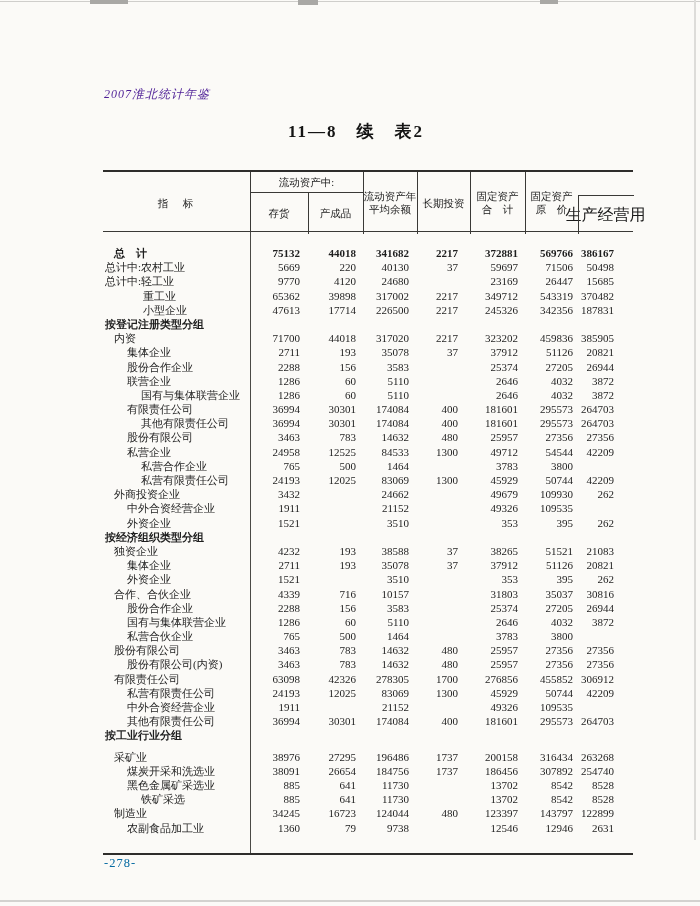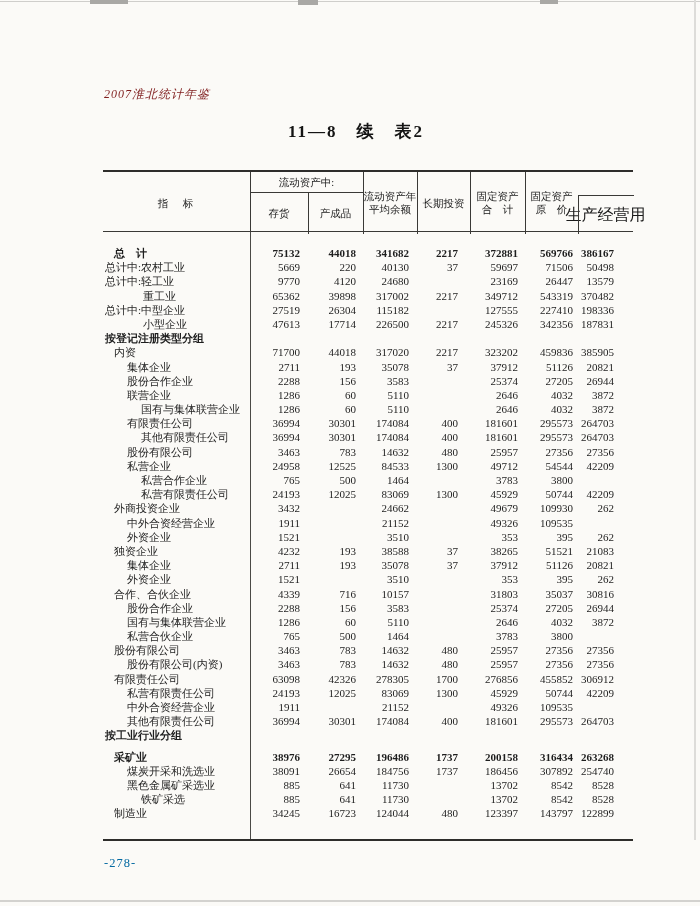--- a/index.html
+++ b/index.html
@@ -16,21 +16,21 @@
   .scan-line-top { position:absolute; left:0; top:1px; width:700px; height:1px; background:#cfcecb; }
   .scan-mark { position:absolute; background:#a9a8a5; }
   .m1 { left:90px; top:0; width:38px; height:4px; }
   .m2 { left:298px; top:0; width:20px; height:5px; }
   .m3 { left:540px; top:0; width:18px; height:4px; }
   .scan-line-right { position:absolute; left:694px; top:0; width:2px; height:840px; background:#dddcd9; }
   .scan-line-bottom { position:absolute; left:0; top:900px; width:700px; height:2px; background:#d3d2cf; }
 
   .running-header {
     position:absolute; left:104px; top:86px;
-    font-size:12px; font-style:italic; letter-spacing:1px; color:#7f1d1d;
+    font-size:12px; font-style:italic; letter-spacing:1px; color:#4c1d95;
   }
   .page-title {
     position:absolute; left:0; top:120px; width:712px;
     text-align:center; font-size:17px; font-weight:bold; letter-spacing:2px; color:#141414;
   }
   .page-number {
     position:absolute; left:104px; top:856px;
     font-size:12.5px; letter-spacing:1px; color:#0369a1;
   }
 
@@ -83,21 +83,21 @@
   .c4 { width:53px; padding-right:12px; }
   .c5 { width:55px; padding-right:7px; }
   .c6 { width:53px; padding-right:5px; }
   .c7 { width:55px; padding-right:19px; }
   .ind0 { padding-left:2px; }
   .ind1 { padding-left:11px; }
   .ind2 { padding-left:24px; }
   .ind3 { padding-left:38px; }
   .ind4 { padding-left:40px; }
   .bold { font-weight:bold; }
-  .gap  { margin-top:7px;font-weight:bold; }
+  .gap  { margin-top:7px; }
 </style>
 </head>
 <body>
 
 <div class="scan-line-top"></div>
 <div class="scan-mark m1"></div>
 <div class="scan-mark m2"></div>
 <div class="scan-mark m3"></div>
 <div class="scan-line-right"></div>
 <div class="scan-line-bottom"></div>
@@ -159,43 +159,33 @@
         <div class="cell num c7">50498</div>
       </div>
       <div class="trow">
         <div class="cell label ind0">总计中:轻工业</div>
         <div class="cell num c1">9770</div>
         <div class="cell num c2">4120</div>
         <div class="cell num c3">24680</div>
         <div class="cell num c4"></div>
         <div class="cell num c5">23169</div>
         <div class="cell num c6">26447</div>
-        <div class="cell num c7">13579</div>
+        <div class="cell num c7">15685</div>
       </div>
       <div class="trow">
         <div class="cell label ind4">重工业</div>
         <div class="cell num c1">65362</div>
         <div class="cell num c2">39898</div>
         <div class="cell num c3">317002</div>
         <div class="cell num c4">2217</div>
         <div class="cell num c5">349712</div>
         <div class="cell num c6">543319</div>
         <div class="cell num c7">370482</div>
       </div>
       <div class="trow">
-        <div class="cell label ind0">总计中:中型企业</div>
-        <div class="cell num c1">27519</div>
-        <div class="cell num c2">26304</div>
-        <div class="cell num c3">115182</div>
-        <div class="cell num c4"></div>
-        <div class="cell num c5">127555</div>
-        <div class="cell num c6">227410</div>
-        <div class="cell num c7">198336</div>
-      </div>
-      <div class="trow">
         <div class="cell label ind4">小型企业</div>
         <div class="cell num c1">47613</div>
         <div class="cell num c2">17714</div>
         <div class="cell num c3">226500</div>
         <div class="cell num c4">2217</div>
         <div class="cell num c5">245326</div>
         <div class="cell num c6">342356</div>
         <div class="cell num c7">187831</div>
       </div>
       <div class="trow bold">
@@ -340,20 +330,30 @@
       </div>
       <div class="trow">
         <div class="cell label ind2">外资企业</div>
         <div class="cell num c1">1521</div>
         <div class="cell num c2"></div>
         <div class="cell num c3">3510</div>
         <div class="cell num c4"></div>
         <div class="cell num c5">353</div>
         <div class="cell num c6">395</div>
         <div class="cell num c7">262</div>
+      </div>
+      <div class="trow bold">
+        <div class="cell label ind0">按经济组织类型分组</div>
+        <div class="cell num c1"></div>
+        <div class="cell num c2"></div>
+        <div class="cell num c3"></div>
+        <div class="cell num c4"></div>
+        <div class="cell num c5"></div>
+        <div class="cell num c6"></div>
+        <div class="cell num c7"></div>
       </div>
       <div class="trow">
         <div class="cell label ind1">独资企业</div>
         <div class="cell num c1">4232</div>
         <div class="cell num c2">193</div>
         <div class="cell num c3">38588</div>
         <div class="cell num c4">37</div>
         <div class="cell num c5">38265</div>
         <div class="cell num c6">51521</div>
         <div class="cell num c7">21083</div>
@@ -531,16 +531,26 @@
       <div class="trow">
         <div class="cell label ind1">制造业</div>
         <div class="cell num c1">34245</div>
         <div class="cell num c2">16723</div>
         <div class="cell num c3">124044</div>
         <div class="cell num c4">480</div>
         <div class="cell num c5">123397</div>
         <div class="cell num c6">143797</div>
         <div class="cell num c7">122899</div>
       </div>
+      <div class="trow">
+        <div class="cell label ind2">农副食品加工业</div>
+        <div class="cell num c1">1360</div>
+        <div class="cell num c2">79</div>
+        <div class="cell num c3">9738</div>
+        <div class="cell num c4"></div>
+        <div class="cell num c5">12546</div>
+        <div class="cell num c6">12946</div>
+        <div class="cell num c7">2631</div>
+      </div>
     </div>
 </div>
 
 <div class="page-number">-278-</div>
 
 </body></html>

